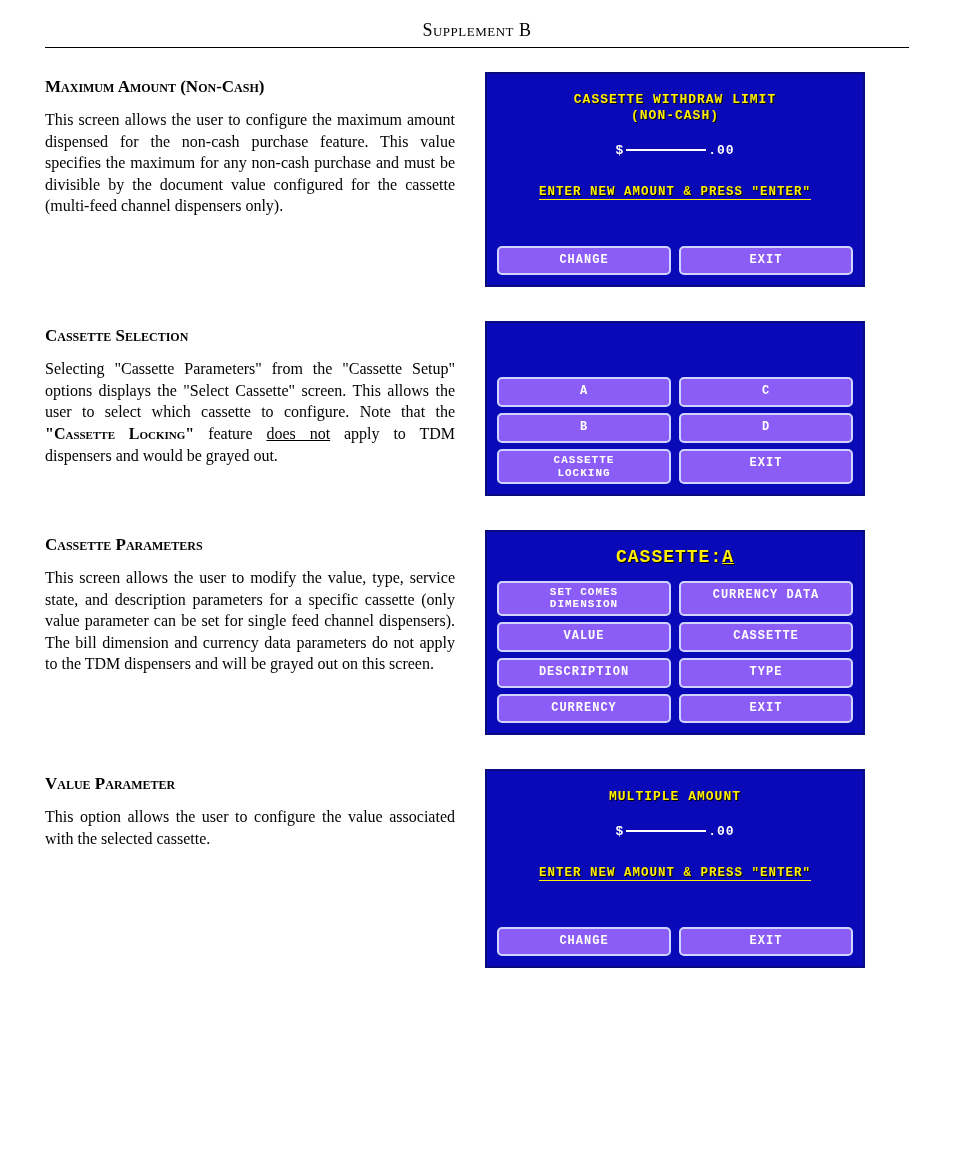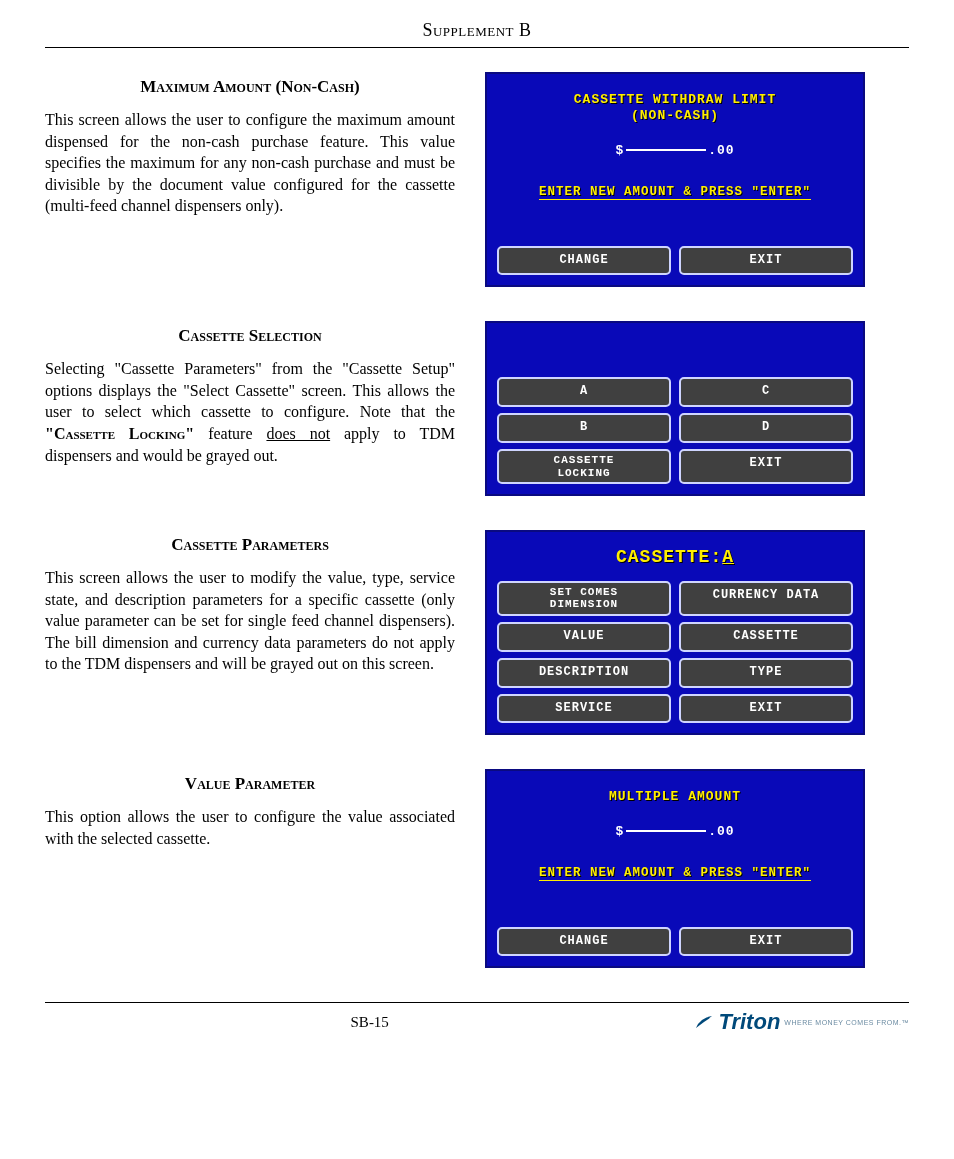--- a/index.html
+++ b/index.html
@@ -31,21 +31,21 @@
   }
   .textcol {
     flex: 0 0 410px;
     font-size: 16px;
     line-height: 1.35;
     text-align: justify;
   }
   .section-title {
     font-variant: small-caps;
     font-weight: bold;
-    text-align: center;
+    text-align: left;
     font-size: 17px;
     margin-bottom: 10px;
     margin-top: 4px;
   }
   .atm {
     flex: 0 0 380px;
     background: #0909b8;
     border: 2px solid #0a0a80;
     padding: 10px 10px 10px 10px;
     font-family: "Courier New", monospace;
@@ -84,21 +84,21 @@
     margin-bottom: 40px;
   }
   .prompt-wrap { text-align:center; }
   .atm-btnrow {
     display:flex;
     gap: 8px;
     margin-top: 6px;
   }
   .atm-btn {
     flex:1;
-    background:#404040;
+    background:#8b5cf6;
     border:2px solid #cfd5ff;
     border-radius: 5px;
     color:#fff;
     text-align:center;
     padding: 6px 2px;
     font-size:12px;
     line-height:1.15;
     letter-spacing:1px;
   }
   .atm-btn.small { font-size:11px; padding:3px 2px; }
@@ -204,21 +204,21 @@
       </div>
       <div class="atm-btnrow">
         <div class="atm-btn">VALUE</div>
         <div class="atm-btn">CASSETTE</div>
       </div>
       <div class="atm-btnrow">
         <div class="atm-btn">DESCRIPTION</div>
         <div class="atm-btn">TYPE</div>
       </div>
       <div class="atm-btnrow">
-        <div class="atm-btn">SERVICE</div>
+        <div class="atm-btn">CURRENCY</div>
         <div class="atm-btn">EXIT</div>
       </div>
     </div>
   </div>
 
   <div class="row">
     <div class="textcol">
       <div class="section-title">Value Parameter</div>
       <div>This option allows the user to configure the value associated with the selected cassette.</div>
     </div>
@@ -228,24 +228,13 @@
         <span>$</span><span class="blank"></span><span>.00</span>
       </div>
       <div class="prompt-wrap"><span class="atm-prompt">ENTER NEW AMOUNT &amp; PRESS "ENTER"</span></div>
       <div class="atm-btnrow">
         <div class="atm-btn">CHANGE</div>
         <div class="atm-btn">EXIT</div>
       </div>
     </div>
   </div>
 
-  <div class="footer">
-    <span></span>
-    <span>SB-15</span>
-    <span class="logo">
-      <svg width="20" height="20" viewBox="0 0 20 20">
-          <path d="M2 16 Q6 6 18 4 Q10 10 2 16 M4 14 Q8 8 16 6 Q10 10 4 14" fill="#00497a"></path>
-        </svg>
-      <span>Triton</span>
-      <span class="logo-tag">WHERE MONEY COMES FROM.™</span>
-    </span>
-  </div>
 </div>
 
 </body></html>

